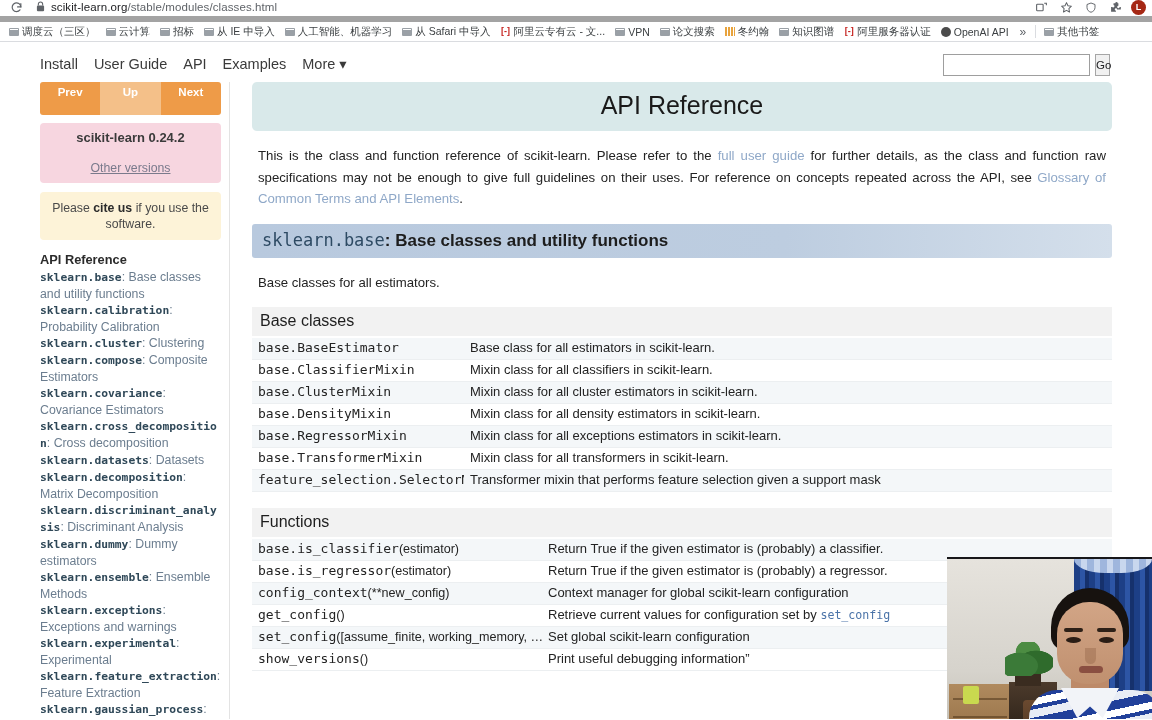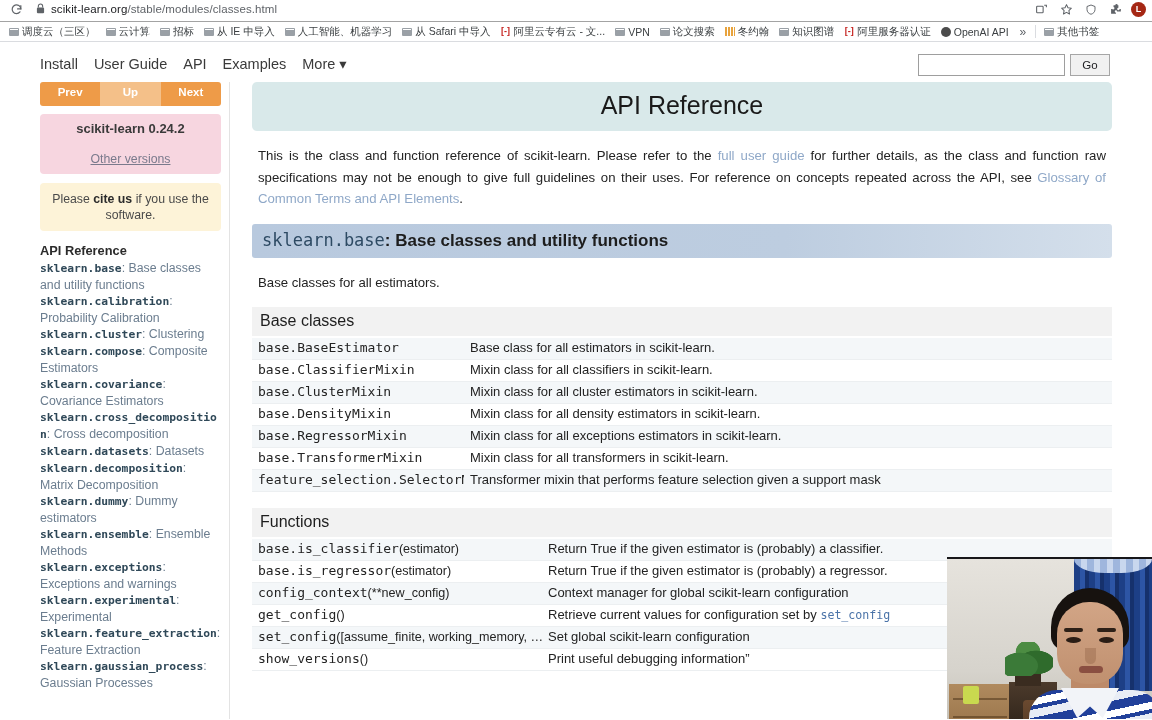--- a/index.html
+++ b/index.html
@@ -9,24 +9,24 @@
     font-family: "Liberation Sans", sans-serif;
     background: #ffffff;
   }
 
   
   #browser-chrome { width: 1152px; background: #ffffff; }
 
   #omnibox-row {
     height: 22px;
     display: flex;
-    align-items: flex-start;
+    align-items: flex-end;
     padding: 0 6px;
     background: #ffffff;
-    border-bottom: 1px solid #a3a3a3;
+    border-bottom: 6px solid #a3a3a3;
   }
   .chrome-icon-btn {
     width: 20px; height: 18px;
     display: flex; align-items: center; justify-content: center;
     color: #5f6368;
     flex: 0 0 auto;
   }
   #reload-icon svg { width: 13px; height: 13px; }
   #omnibox {
     flex: 1 1 auto;
@@ -168,21 +168,21 @@
   }
   #search-input {
     width: 147px; height: 22px;
     border: 1px solid #9e9e9e;
     background: #ffffff;
     font-size: 12px;
     padding: 0 4px;
     font-family: "Liberation Sans", sans-serif;
   }
   #search-go {
-    width: 40px; height: 22px;
+    width: 15px; height: 22px;
     border: 1px solid #a6a6a6;
     background: #f1f1f1;
     font-size: 11.5px;
     color: #202124;
     font-family: "Liberation Sans", sans-serif;
     cursor: pointer;
   }
 
   
   #body-columns {
@@ -201,21 +201,21 @@
     height: 637px;
     overflow: hidden;
     font-size: 12.3px;
     line-height: 16px;
   }
   #rel-nav {
     display: flex;
     border-radius: 3px;
     overflow: hidden;
     margin-bottom: 8px;
-    height: 24px;
+    height: 33px;
   }
   .rel-btn {
     flex: 1 1 33.33%;
     text-align: center;
     font-size: 11.5px;
     font-weight: bold;
     line-height: 21px;
     color: #ffffff;
     background: #ee9b48;
     text-decoration: none;
@@ -605,20 +605,21 @@
       <div id="toc-title">API Reference</div>
 
       <a class="toc-item" href="#"><span class="mod">sklearn.base</span><span>: Base classes and utility functions</span></a>
       <a class="toc-item" href="#"><span class="mod">sklearn.calibration</span><span>: Probability Calibration</span></a>
       <a class="toc-item" href="#"><span class="mod">sklearn.cluster</span><span>: Clustering</span></a>
       <a class="toc-item" href="#"><span class="mod">sklearn.compose</span><span>: Composite Estimators</span></a>
       <a class="toc-item" href="#"><span class="mod">sklearn.covariance</span><span>: Covariance Estimators</span></a>
       <a class="toc-item" href="#"><span class="mod">sklearn.cross_decomposition</span><span>: Cross decomposition</span></a>
       <a class="toc-item" href="#"><span class="mod">sklearn.datasets</span><span>: Datasets</span></a>
       <a class="toc-item" href="#"><span class="mod">sklearn.decomposition</span><span>: Matrix Decomposition</span></a>
+      <a class="toc-item" href="#"><span class="mod">sklearn.discriminant_analysis</span><span>: Discriminant Analysis</span></a>
       <a class="toc-item" href="#"><span class="mod">sklearn.dummy</span><span>: Dummy estimators</span></a>
       <a class="toc-item" href="#"><span class="mod">sklearn.ensemble</span><span>: Ensemble Methods</span></a>
       <a class="toc-item" href="#"><span class="mod">sklearn.exceptions</span><span>: Exceptions and warnings</span></a>
       <a class="toc-item" href="#"><span class="mod">sklearn.experimental</span><span>: Experimental</span></a>
       <a class="toc-item" href="#"><span class="mod">sklearn.feature_extraction</span><span>: Feature Extraction</span></a>
       <a class="toc-item" href="#"><span class="mod">sklearn.gaussian_process</span><span>: Gaussian Processes</span></a>
 
     </aside>
 
     <main id="main-content">

